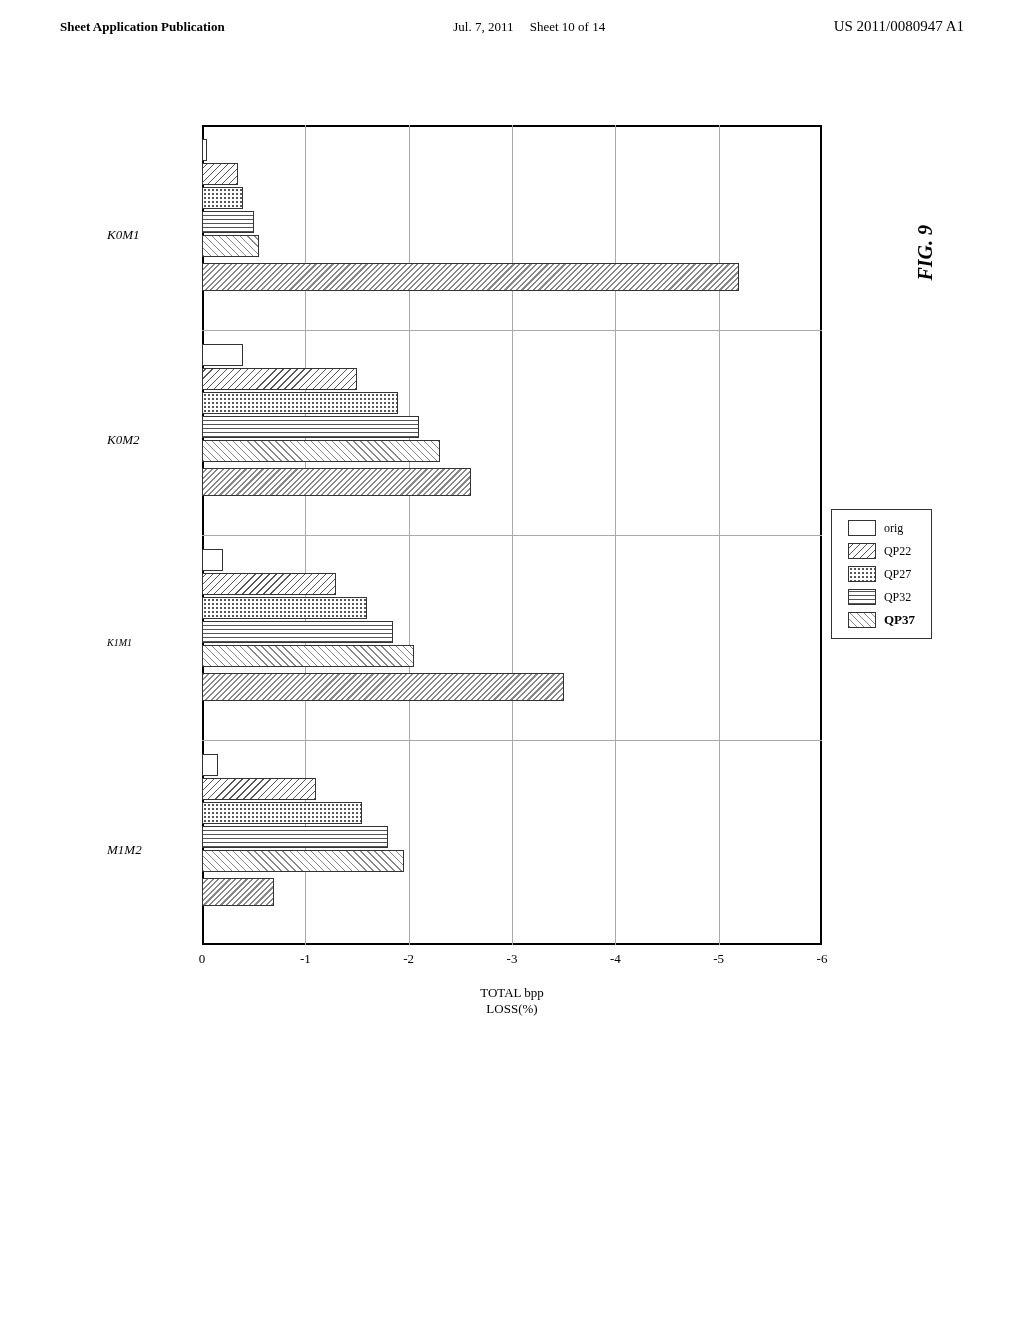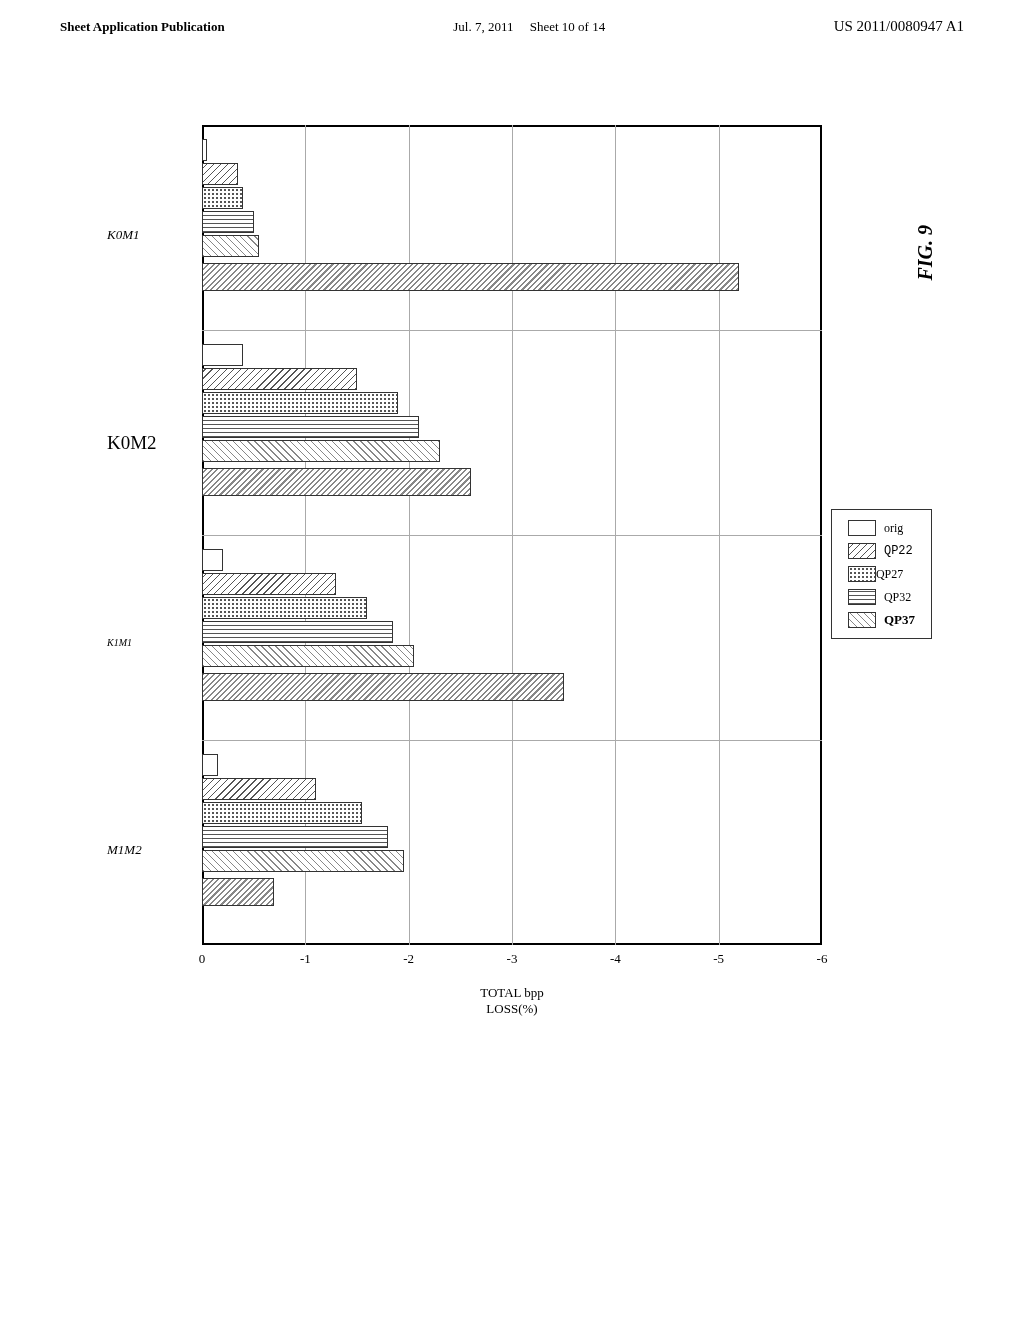--- a/index.html
+++ b/index.html
@@ -106,35 +106,35 @@
       <span style="position:absolute; left:66.67%; transform:translateX(-50%); font-size:13px;">-4</span>
       <span style="position:absolute; left:83.33%; transform:translateX(-50%); font-size:13px;">-5</span>
       <span style="position:absolute; left:100%; transform:translateX(-50%); font-size:13px;">-6</span>
     </div>
 
     <div style="position:absolute; top:860px; left:50%; transform:translateX(-50%); font-size:13px; text-align:center; white-space:nowrap;">
       TOTAL bpp<br>LOSS(%)
     </div>
 
     <div style="position:absolute; top:102px; left:-95px; font-size:13px; font-style:italic;">K0M1</div>
-    <div style="position:absolute; top:307px; left:-95px; font-size:19px; ">K0M2</div>
+    <div style="position:absolute; top:307px; left:-95px; font-size:13px; font-style:italic;">K0M2</div>
     <div style="position:absolute; top:512px; left:-95px; font-size:10px; font-style:italic;">K1M1</div>
     <div style="position:absolute; top:717px; left:-95px; font-size:13px; font-style:italic;">M1M2</div>
   </div>
 
   <div style="position:absolute; right:30px; top:400px; border:1.5px solid #333; padding:10px 16px; background:#fff;margin-top:44px;">
     <div style="display:flex; align-items:center; margin-bottom:7px; gap:8px;">
       <div style="width:28px; height:16px; background:#fff; border:1px solid #333;"></div>
       <span style="font-size:12px;">orig</span>
     </div>
     <div style="display:flex; align-items:center; margin-bottom:7px; gap:8px;">
       <div style="width:28px; height:16px; background:repeating-linear-gradient(-45deg,#555,#555 1px,#fff 1px,#fff 5px); border:1px solid #333;"></div>
-      <span style="font-size:12px;font-family:Liberation Mono, monospace;">QP22</span>
+      <span style="font-size:12px;">QP22</span>
     </div>
-    <div style="display:flex; align-items:center; margin-bottom:7px; ">
+    <div style="display:flex; align-items:center; margin-bottom:7px; gap:8px;">
       <div style="width:28px; height:16px; background-image:radial-gradient(circle,#555 1px,transparent 1px); background-size:4px 4px; background-color:#fff; border:1px solid #333;"></div>
       <span style="font-size:12px;">QP27</span>
     </div>
     <div style="display:flex; align-items:center; margin-bottom:7px; gap:8px;">
       <div style="width:28px; height:16px; background:repeating-linear-gradient(0deg,#555,#555 1px,#fff 1px,#fff 4px); border:1px solid #333;"></div>
       <span style="font-size:12px;">QP32</span>
     </div>
     <div style="display:flex; align-items:center; gap:8px;">
       <div style="width:28px; height:16px; background:repeating-linear-gradient(45deg,#888,#888 1px,#fff 1px,#fff 5px); border:1px solid #333;"></div>
       <span style="font-size:13px;font-weight:bold;">QP37</span>

